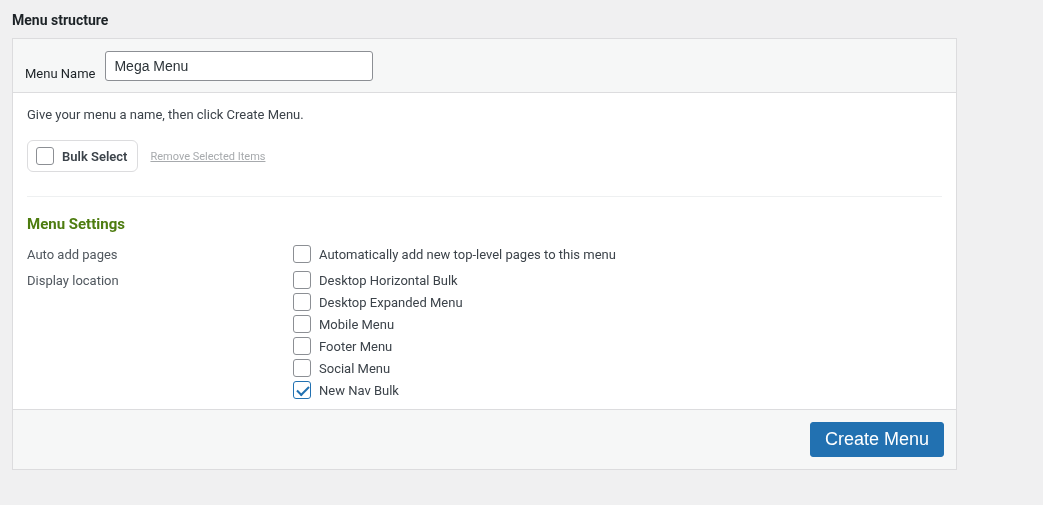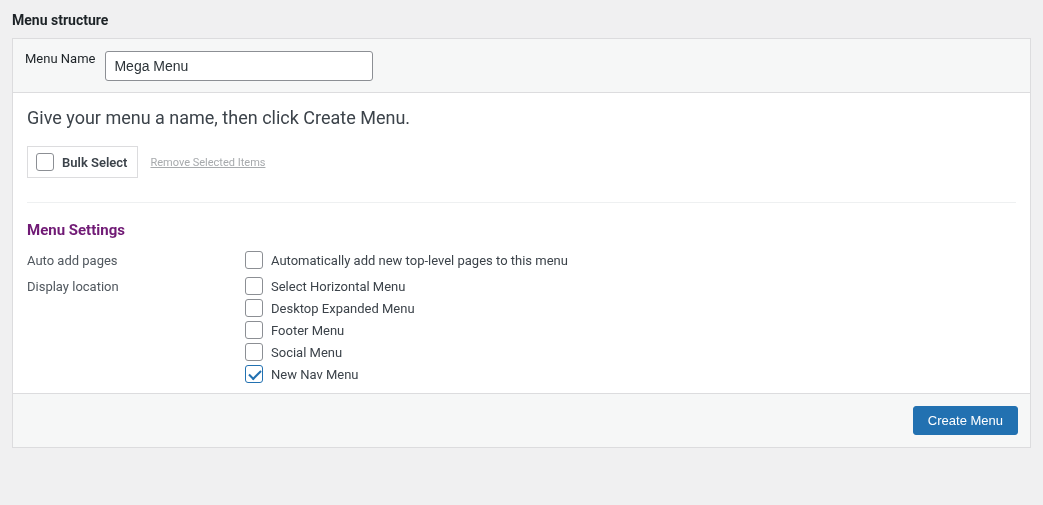--- a/index.html
+++ b/index.html
@@ -4,74 +4,74 @@
   <style>
     * { box-sizing: border-box; margin: 0; padding: 0; }
     body {
       font-family: -apple-system, BlinkMacSystemFont, "Segoe UI", Roboto, "Helvetica Neue", Arial, sans-serif;
       background: #f0f0f1;
       color: #1e1e1e;
       font-size: 13px;
       padding: 12px;
     }
     .container {
-      width: 1019px;
+      width: 945px;
     }
     .section-title {
       font-size: 14px;
       font-weight: 700;
       color: #1d2327;
       margin-bottom: 10px;
     }
     .panel {
       background: #fff;
       border: 1px solid #dcdcde;
     }
     .panel-header {
       background: #f6f7f7;
       border-bottom: 1px solid #dcdcde;
       padding: 12px 12px 11px 12px;
       display: flex;
-      align-items: flex-start;
+      align-items: flex-end;
       gap: 10px;
     }
     .label-std {
       font-size: 13px;
       color: #1d2327;
     }
     .text-input {
       width: 268px;
       height: 30px;
       padding: 14px 8px;
       font-size: 14px;
       border: 1px solid #8c8f94;
       border-radius: 3px;
       background: #fff;
       color: #2c3338;
     }
     .panel-body {
       padding: 14px 14px 0 14px;
     }
     .instruction {
-      font-size: 18px;
+      font-size: 13px;
       color: #3c434a;
       margin-bottom: 18px;
     }
     .bulk-row {
       display: flex;
       align-items: center;
       gap: 12px;
       margin-bottom: 24px;
     }
     .bulk-box {
       display: flex;
       align-items: center;
       gap: 8px;
       border: 1px solid #dcdcde;
-      border-radius: 0;
+      border-radius: 6px;
       padding: 6px 10px 6px 8px;
     }
     .checkbox {
       appearance: none;
       width: 18px;
       height: 18px;
       border: 1px solid #8c8f94;
       border-radius: 3px;
       background: #fff;
       cursor: pointer;
@@ -104,27 +104,28 @@
       cursor: default;
     }
     .hr {
       border: none;
       border-top: 1px solid #eef0f1;
       margin: 0 0 18px 0;
     }
     .settings-title {
       font-size: 15px;
       font-weight: 700;
-      color: #701a75;
+      color: #4d7c0f;
       margin-bottom: 12px;
     }
     .settings-row {
       display: flex;
       font-size: 13px;
       margin-bottom: 4px;
+      gap: 48px;
     }
     .settings-label {
       width: 200px;
       color: #50575e;
       padding-top: 2px;
     }
     .settings-options {
       flex: 1;
       padding-left: 18px;
     }
@@ -142,21 +143,21 @@
       border-top: 1px solid #dcdcde;
       padding: 12px;
       display: flex;
       justify-content: flex-end;
     }
     .primary-btn {
       background: #2271b1;
       color: #fff;
       border: 1px solid #2271b1;
       border-radius: 3px;
-      font-size: 13px;
+      font-size: 18px;
       padding: 6px 14px;
       cursor: pointer;
       margin-left: 8px;
     }
   </style>
 </head>
 <body>
 
 <div class="container">
   <div class="section-title">Menu structure</div>
@@ -190,37 +191,41 @@
             <span class="opt-label">Automatically add new top-level pages to this menu</span>
           </div>
         </div>
       </div>
 
       <div class="settings-row" style="margin-bottom:6px;">
         <div class="settings-label">Display location</div>
         <div class="settings-options" id="locations-container">
             <div class="opt">
               <input type="checkbox" class="checkbox" style="">
-              <span class="opt-label">Select Horizontal Menu</span>
+              <span class="opt-label">Desktop Horizontal Bulk</span>
             </div>
             <div class="opt">
               <input type="checkbox" class="checkbox" style="">
               <span class="opt-label">Desktop Expanded Menu</span>
             </div>
             <div class="opt">
               <input type="checkbox" class="checkbox" style="">
+              <span class="opt-label">Mobile Menu</span>
+            </div>
+            <div class="opt">
+              <input type="checkbox" class="checkbox" style="">
               <span class="opt-label">Footer Menu</span>
             </div>
             <div class="opt">
               <input type="checkbox" class="checkbox" style="">
               <span class="opt-label">Social Menu</span>
             </div>
             <div class="opt">
               <input type="checkbox" class="checkbox" checked="" style="">
-              <span class="opt-label">New Nav Menu</span>
+              <span class="opt-label">New Nav Bulk</span>
             </div>
           </div>
       </div>
     </div>
 
     <div class="panel-footer">
       <button class="primary-btn">Create Menu</button>
     </div>
   </div>
 </div>

